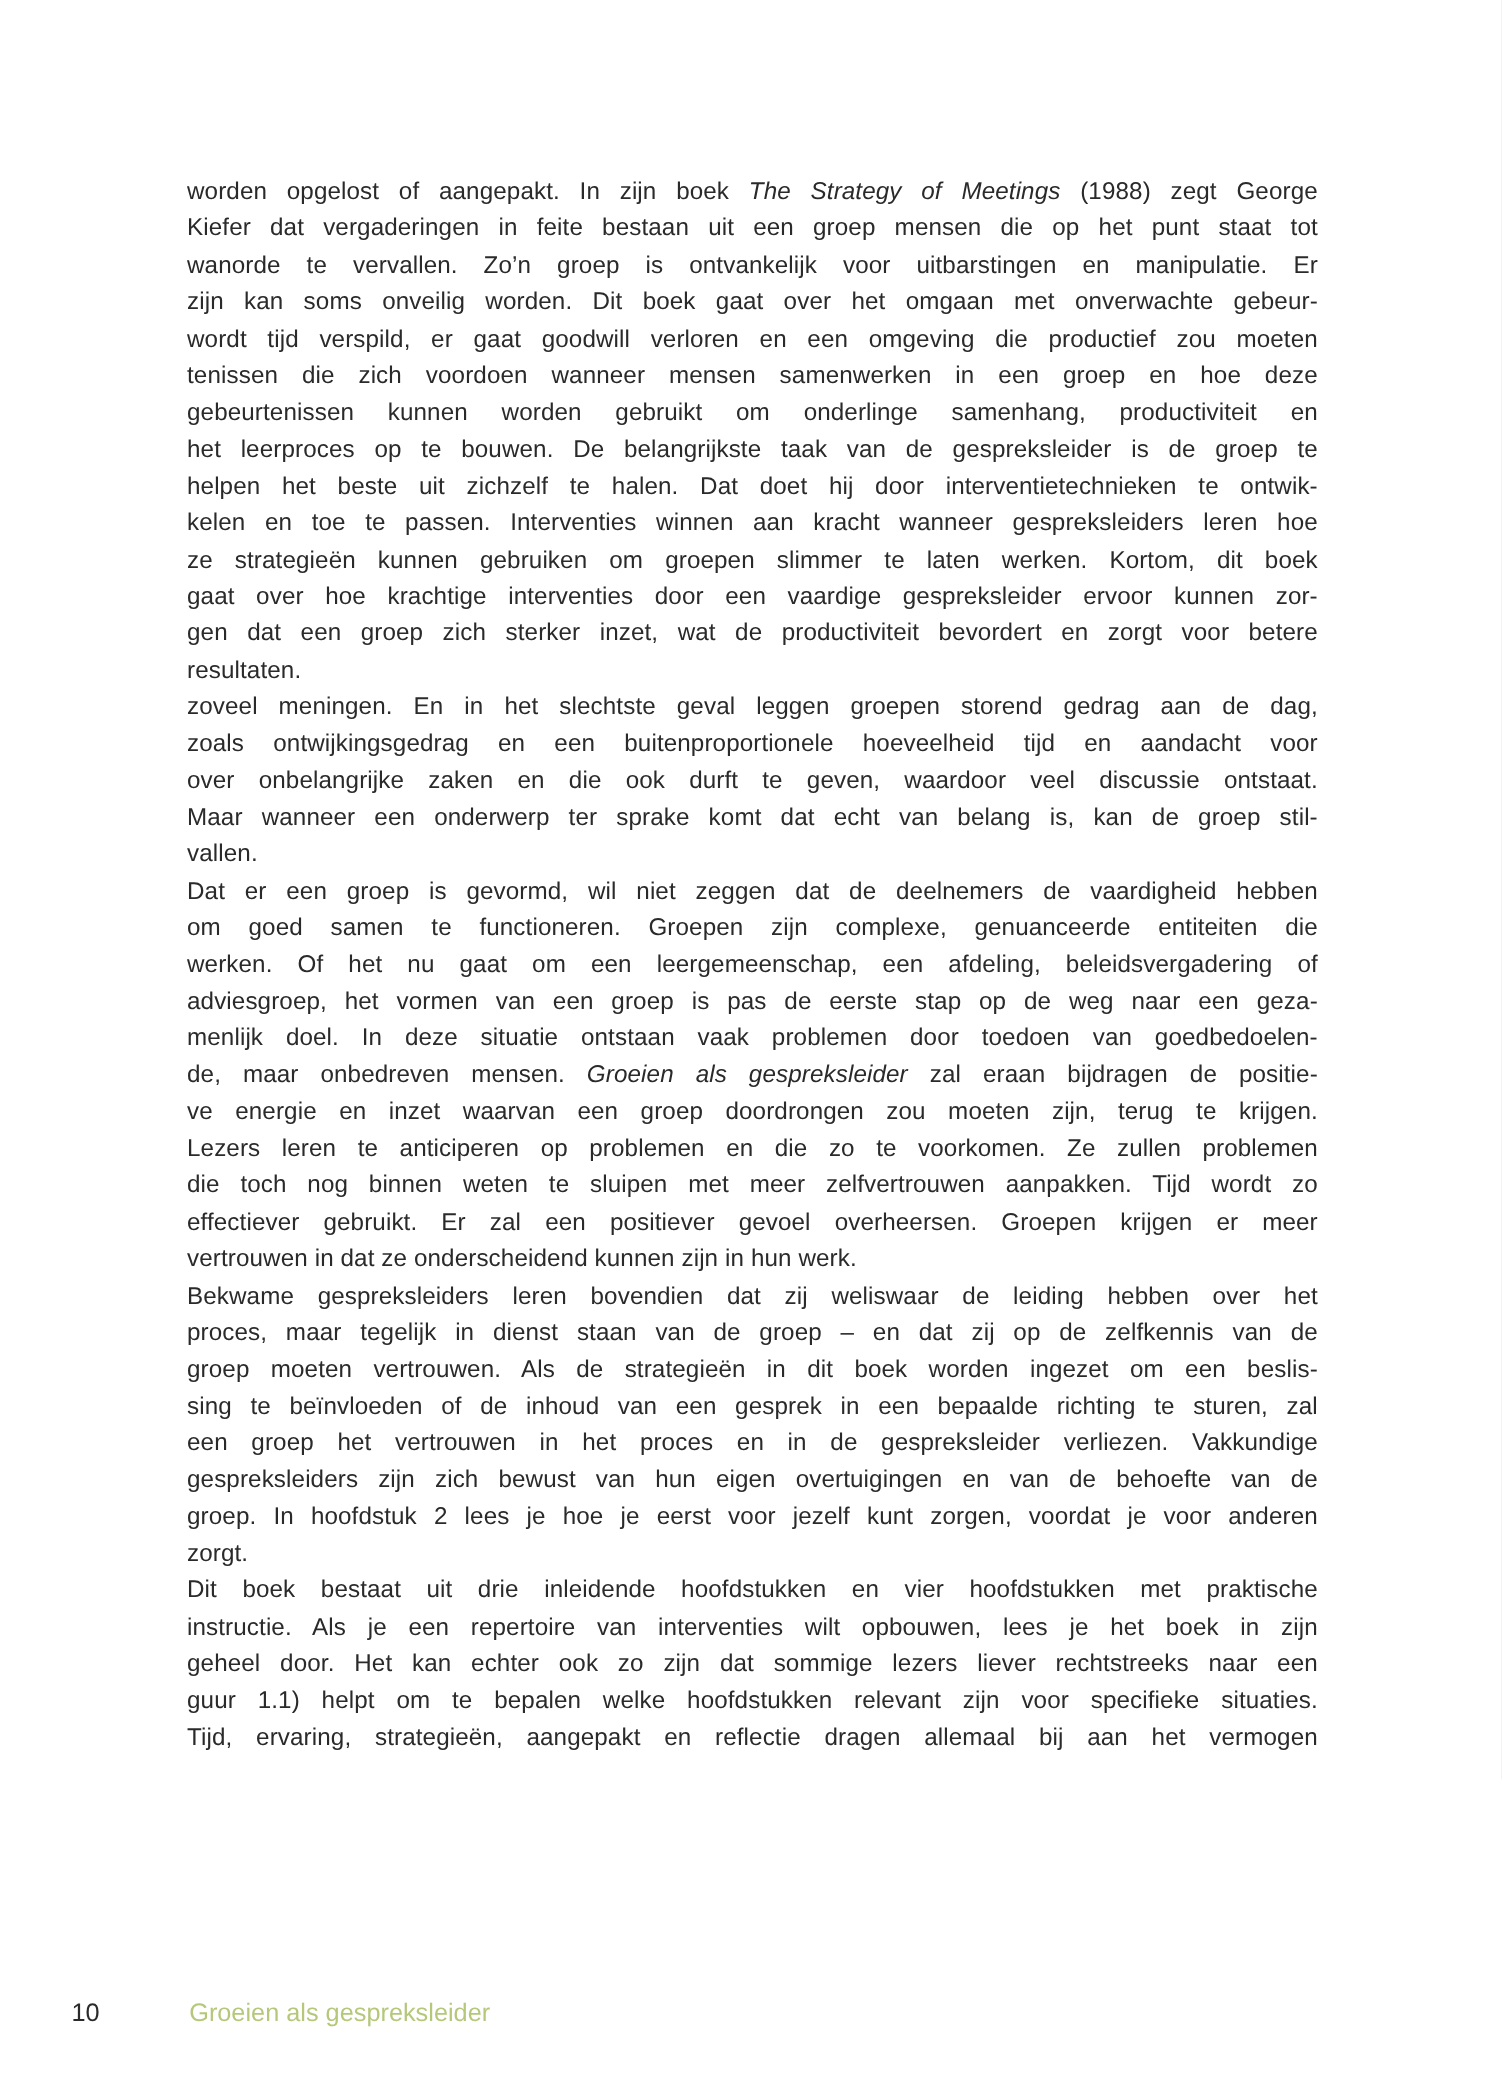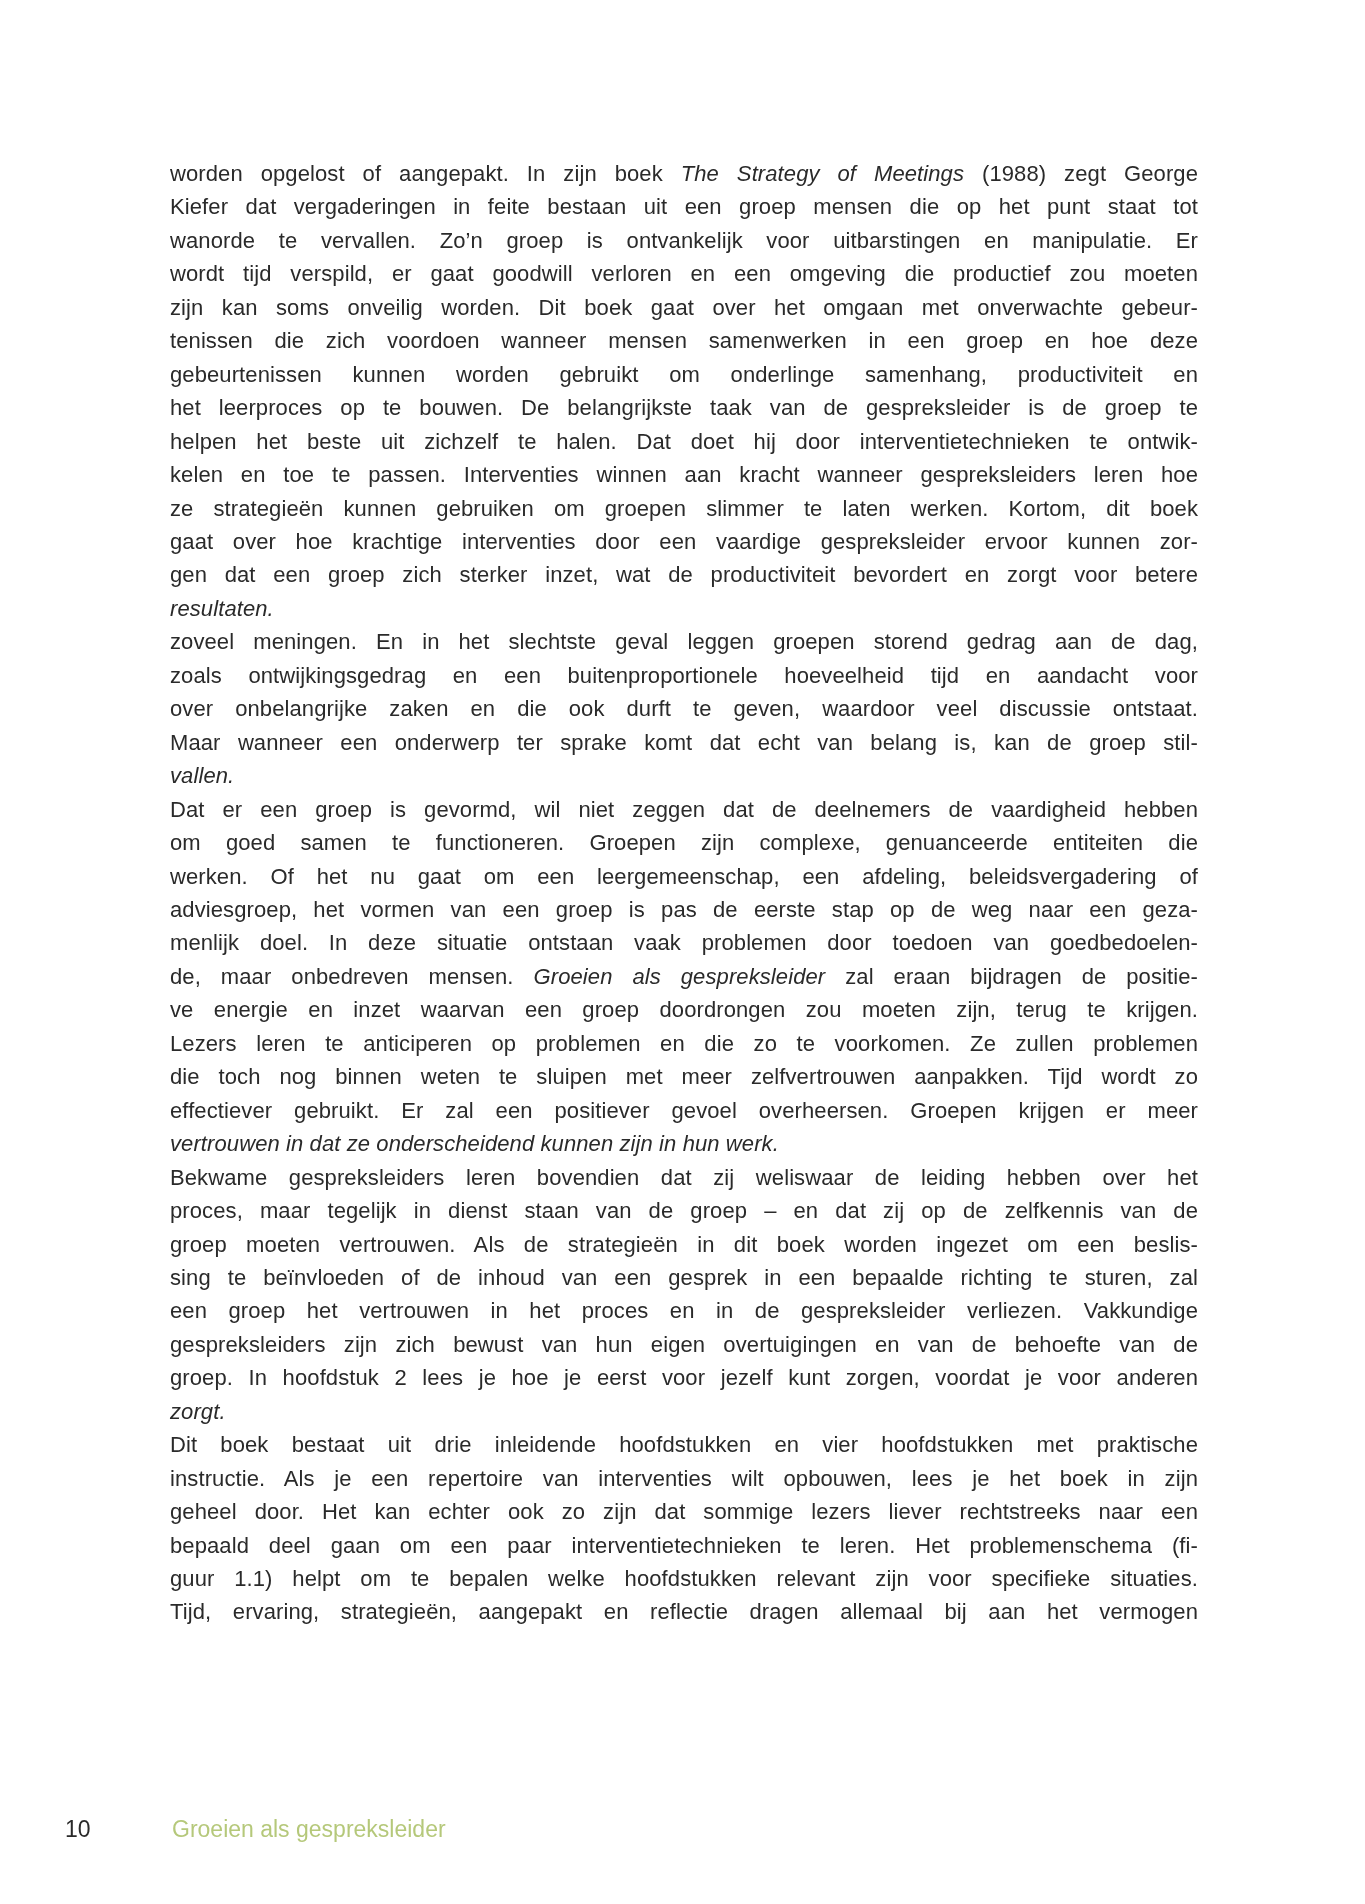--- a/index.html
+++ b/index.html
@@ -21,21 +21,20 @@
     line-height: 33.45px;
     letter-spacing: 0.1px;
   }
   .line {
     text-align: justify;
     text-align-last: justify;
     text-justify: inter-word;
   }
   .line.end {
     text-align-last: left;
-    font-style: italic;
   }
   .it { font-style: italic; }
   .footer {
     position: absolute;
     left: 0;
     top: 1813px;
     width: 100%;
     height: 40px;
     font-size: 23px;
     line-height: 33px;
@@ -55,22 +54,22 @@
   }
 </style>
 </head>
 <body>
 
 <div class="page">
   <main class="text-block">
       <div class="line"><span>worden opgelost of aangepakt. In zijn boek </span><span class="it">The Strategy of Meetings</span><span> (1988) zegt George</span></div>
       <div class="line"><span>Kiefer dat vergaderingen in feite bestaan uit een groep mensen die op het punt staat tot</span></div>
       <div class="line"><span>wanorde te vervallen. Zo’n groep is ontvankelijk voor uitbarstingen en manipulatie. Er</span></div>
+      <div class="line"><span>zijn kan soms onveilig worden. Dit boek gaat over het omgaan met onverwachte gebeur-</span></div>
       <div class="line"><span>wordt tijd verspild, er gaat goodwill verloren en een omgeving die productief zou moeten</span></div>
-      <div class="line"><span>zijn kan soms onveilig worden. Dit boek gaat over het omgaan met onverwachte gebeur-</span></div>
       <div class="line"><span>tenissen die zich voordoen wanneer mensen samenwerken in een groep en hoe deze</span></div>
       <div class="line"><span>gebeurtenissen kunnen worden gebruikt om onderlinge samenhang, productiviteit en</span></div>
       <div class="line"><span>het leerproces op te bouwen. De belangrijkste taak van de gespreksleider is de groep te</span></div>
       <div class="line"><span>helpen het beste uit zichzelf te halen. Dat doet hij door interventietechnieken te ontwik-</span></div>
       <div class="line"><span>kelen en toe te passen. Interventies winnen aan kracht wanneer gespreksleiders leren hoe</span></div>
       <div class="line"><span>ze strategieën kunnen gebruiken om groepen slimmer te laten werken. Kortom, dit boek</span></div>
       <div class="line"><span>gaat over hoe krachtige interventies door een vaardige gespreksleider ervoor kunnen zor-</span></div>
       <div class="line"><span>gen dat een groep zich sterker inzet, wat de productiviteit bevordert en zorgt voor betere</span></div>
       <div class="line end"><span>resultaten.</span></div>
       <div class="line"><span>zoveel meningen. En in het slechtste geval leggen groepen storend gedrag aan de dag,</span></div>
@@ -93,21 +92,20 @@
       <div class="line"><span>proces, maar tegelijk in dienst staan van de groep – en dat zij op de zelfkennis van de</span></div>
       <div class="line"><span>groep moeten vertrouwen. Als de strategieën in dit boek worden ingezet om een beslis-</span></div>
       <div class="line"><span>sing te beïnvloeden of de inhoud van een gesprek in een bepaalde richting te sturen, zal</span></div>
       <div class="line"><span>een groep het vertrouwen in het proces en in de gespreksleider verliezen. Vakkundige</span></div>
       <div class="line"><span>gespreksleiders zijn zich bewust van hun eigen overtuigingen en van de behoefte van de</span></div>
       <div class="line"><span>groep. In hoofdstuk 2 lees je hoe je eerst voor jezelf kunt zorgen, voordat je voor anderen</span></div>
       <div class="line end"><span>zorgt.</span></div>
       <div class="line"><span>Dit boek bestaat uit drie inleidende hoofdstukken en vier hoofdstukken met praktische</span></div>
       <div class="line"><span>instructie. Als je een repertoire van interventies wilt opbouwen, lees je het boek in zijn</span></div>
       <div class="line"><span>geheel door. Het kan echter ook zo zijn dat sommige lezers liever rechtstreeks naar een</span></div>
-      <div class="line"><span>bepaald deel gaan om een paar interventietechnieken te leren. Het problemenschema (fi-</span></div>
       <div class="line"><span>guur 1.1) helpt om te bepalen welke hoofdstukken relevant zijn voor specifieke situaties.</span></div>
       <div class="line"><span>Tijd, ervaring, strategieën, aangepakt en reflectie dragen allemaal bij aan het vermogen</span></div>
     </main>
   <div class="footer">
     <span class="page-number">10</span>
     <span class="footer-title">Groeien als gespreksleider</span>
   </div>
 </div>
 
 </body></html>

